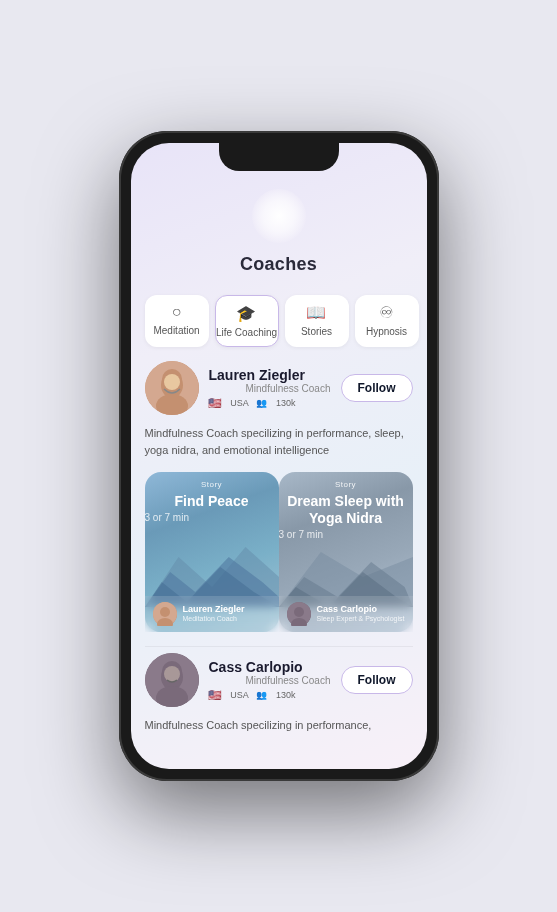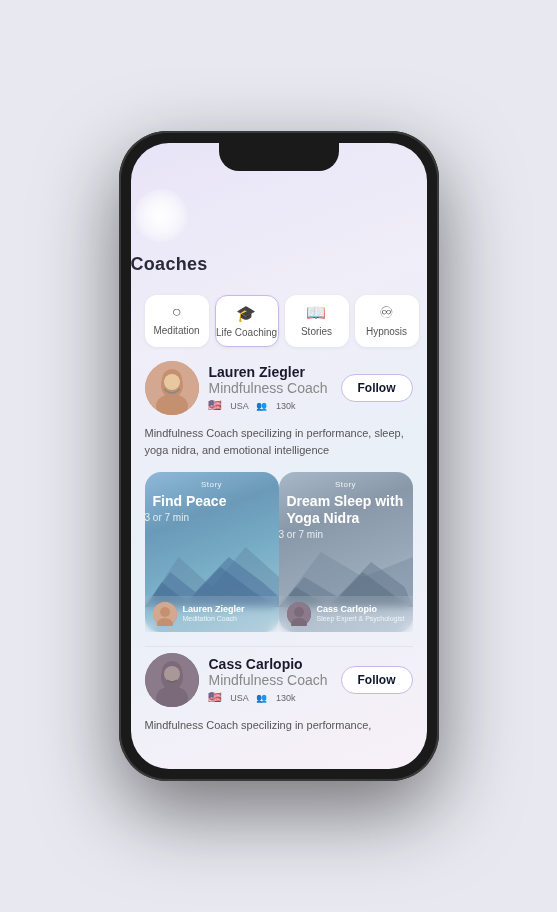--- a/index.html
+++ b/index.html
@@ -57,20 +57,21 @@
       overflow-y: auto;
       padding-top: 35px;
       scrollbar-width: none;
     }
     .screen-content::-webkit-scrollbar { display: none; }
 
     
     .header {
       display: flex;
       flex-direction: column;
+      align-items: center;
       padding: 8px 0 12px;
     }
 
     .rainbow-circle {
       width: 60px;
       height: 60px;
       border-radius: 50%;
       background: radial-gradient(circle at center, rgba(255,255,255,0.9) 40%, transparent 70%);
       border: 3px solid transparent;
       background-clip: padding-box;
@@ -179,23 +180,24 @@
       flex: 1;
     }
 
     .coach-name {
       font-size: 14px;
       font-weight: 700;
       color: #1a1a2e;
     }
 
     .coach-role {
-      font-size: 14px;
+      font-size: 10px;
       color: #888;
       margin-bottom: 3px;
+      text-align: right;
     }
 
     .coach-meta {
       display: flex;
       align-items: center;
       gap: 8px;
       font-size: 9px;
       color: #666;
     }
 
@@ -249,20 +251,21 @@
       color: rgba(255,255,255,0.85);
       text-align: center;
       padding-top: 8px;
       letter-spacing: 0.5px;
     }
 
     .story-title {
       font-size: 14px;
       font-weight: 700;
       color: white;
+      text-align: center;
       padding: 4px 8px 2px;
       line-height: 1.2;
     }
 
     .story-duration {
       font-size: 10px;
       color: rgba(255,255,255,0.8);
       text-align: left;
       margin-bottom: 4px;
     }

